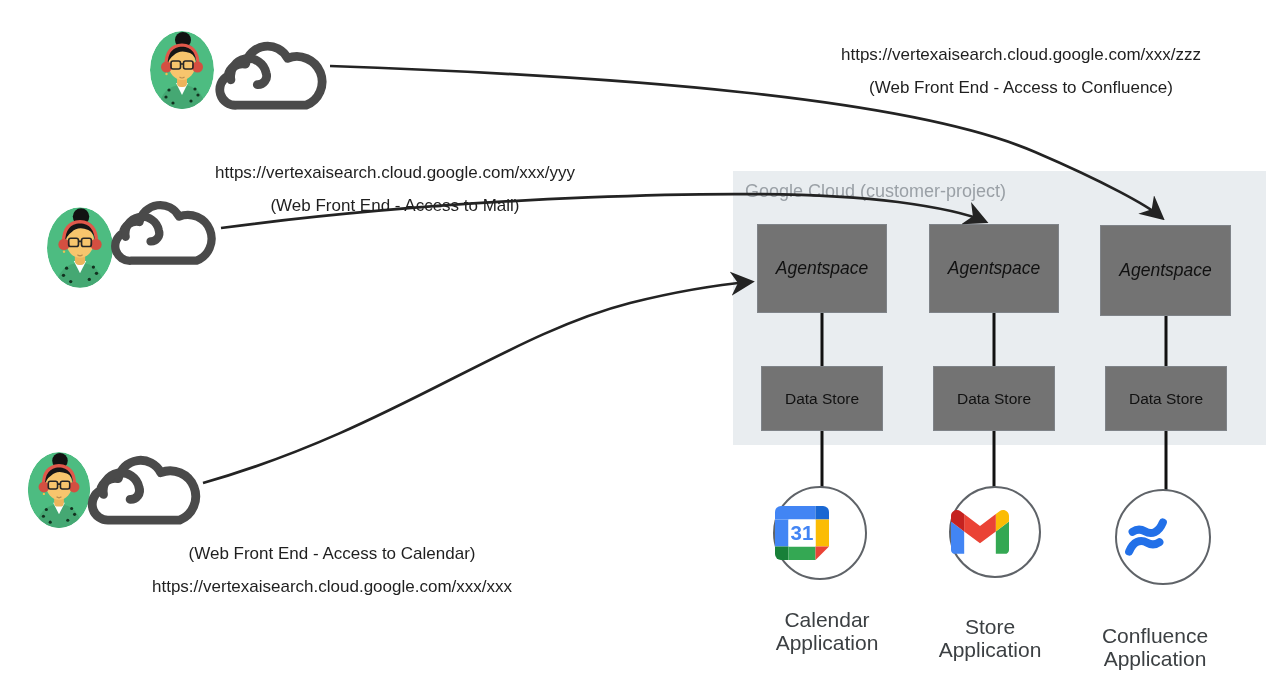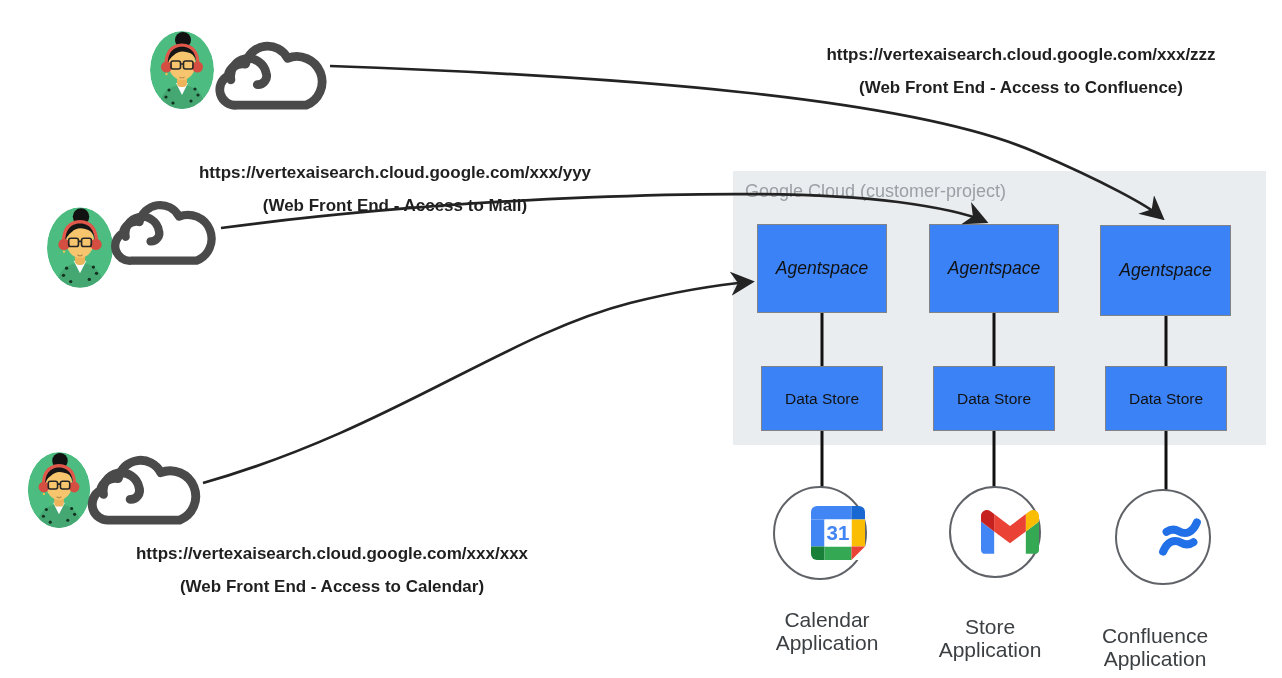--- a/index.html
+++ b/index.html
@@ -9,44 +9,44 @@
   
   .gcp-box{position:absolute;left:733px;top:171px;width:533px;height:274px;background:#e9edf0;z-index:0;}
   .gcp-label{position:absolute;left:12px;top:10px;font-size:18px;color:#9aa0a6;white-space:nowrap;}
 
   
   .svg-layer{position:absolute;left:0;top:0;width:1282px;height:678px;pointer-events:none;}
   .lines-layer{z-index:1;}
   .arrows-layer{z-index:4;}
 
   
-  .node{position:absolute;background:#3b82f6;border:1.5px solid #7f8388;display:flex;align-items:center;justify-content:center;z-index:2;box-sizing:border-box;}
+  .node{position:absolute;background:#737373;border:1.5px solid #7f8388;display:flex;align-items:center;justify-content:center;z-index:2;box-sizing:border-box;}
   .agentspace{width:130px;height:89px;font-style:italic;font-size:17.5px;color:#111;}
   .as-1{left:757px;top:224px;}
   .as-2{left:929px;top:224px;}
   .as-3{left:1100px;top:225px;width:131px;height:91px;}
   .datastore{width:122px;height:65px;font-size:15.5px;color:#111;}
   .ds-1{left:761px;top:366px;}
   .ds-2{left:933px;top:366px;}
   .ds-3{left:1105px;top:366px;}
 
   
-  .app-circle{position:absolute;background:#fff;border:2px solid #5f6368;border-radius:50%;display:flex;align-items:center;justify-content:flex-end;z-index:2;box-sizing:border-box;}
+  .app-circle{position:absolute;background:#fff;border:2px solid #5f6368;border-radius:50%;display:flex;align-items:center;justify-content:flex-start;z-index:2;box-sizing:border-box;}
   .app-1{left:773px;top:486px;width:94px;height:94px;}
   .app-2{left:949px;top:486px;width:92px;height:92px;}
   .app-3{left:1115px;top:489px;width:96px;height:96px;}
 
   
   .app-label{position:absolute;width:116px;text-align:center;font-size:21px;line-height:23px;color:#3c4043;z-index:2;}
   .al-1{left:769px;top:608px;}
   .al-2{left:932px;top:615px;}
   .al-3{left:1097px;top:624px;}
 
   
-  .url-block{position:absolute;text-align:center;font-size:17px;line-height:33px;color:#1f1f1f;white-space:nowrap;transform:translateX(-50%);z-index:2;font-weight:bold;}
+  .url-block{position:absolute;text-align:center;font-size:17px;line-height:33px;color:#1f1f1f;white-space:nowrap;transform:translateX(-50%);z-index:2;}
   .url-top{left:1021px;top:38px;}
   .url-mid{left:395px;top:156px;}
   .url-bottom{left:332px;top:537px;}
 
   
   .user-group{position:absolute;z-index:3;}
   .ug-1{left:150px;top:28px;width:180px;height:86px;}
   .ug-2{left:47px;top:188px;width:176px;height:101px;}
   .ug-3{left:25px;top:442px;width:178px;height:87px;}
   .avatar{position:absolute;}
@@ -158,22 +158,22 @@
 
   <div class="url-block url-top">
     <div>https://vertexaisearch.cloud.google.com/xxx/zzz</div>
     <div>(Web Front End - Access to Confluence)</div>
   </div>
   <div class="url-block url-mid">
     <div>https://vertexaisearch.cloud.google.com/xxx/yyy</div>
     <div>(Web Front End - Access to Mail)</div>
   </div>
   <div class="url-block url-bottom">
+    <div>(Web Front End - Access to Calendar)</div>
     <div>https://vertexaisearch.cloud.google.com/xxx/xxx</div>
-    <div>(Web Front End - Access to Calendar)</div>
   </div>
 
   <div class="user-group ug-1">
     <svg class="avatar" viewBox="0 0 64 78">
       <defs>
           <clipPath id="avc1">
             <ellipse cx="32" cy="39" rx="32" ry="39"></ellipse>
           </clipPath>
         </defs>
       <g clip-path="url(#avc1)">

